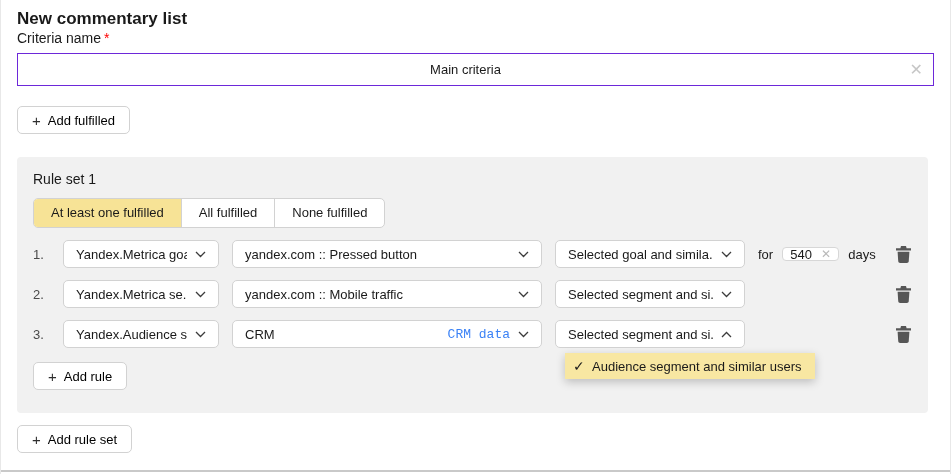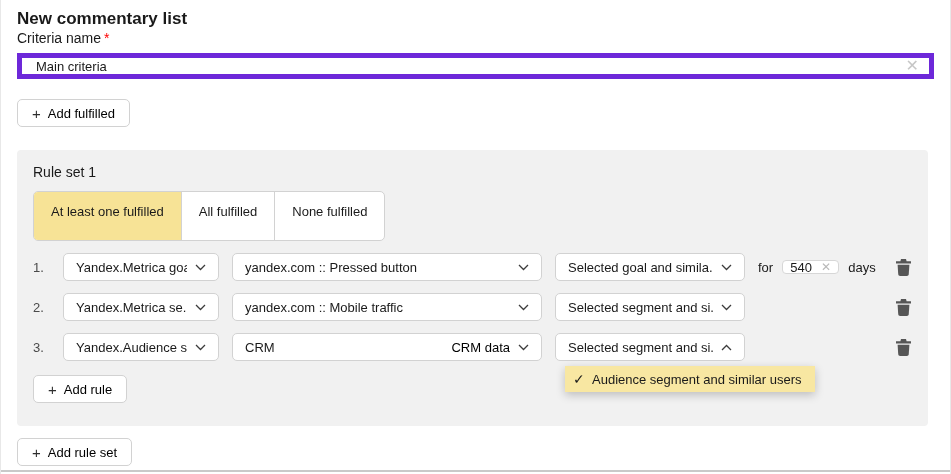--- a/index.html
+++ b/index.html
@@ -7,54 +7,54 @@
   .page{position:relative;width:951px;height:474px;box-sizing:border-box;
         border-left:1px solid #e8e8e8;border-right:1px solid #e8e8e8;overflow:hidden;background:#fff;}
   .page::after{content:"";position:absolute;left:0;right:0;bottom:2px;height:2px;background:#c9c9c9;}
   .content{padding:6px 16px 0 16px;}
 
   .page-title{font-size:17px;font-weight:bold;margin:2px 0 0 0;line-height:22px;}
 
   .field-label{font-size:14px;}
   .req{color:#f00;margin-left:3px;}
 
-  .text-input{margin-top:7px;position:relative;width:917px;height:26px;box-sizing:border-box;
-              border:5px solid #6d28d9;background:#fff;display:flex;align-items:center;
-              padding:0 34px 0 14px;font-size:13px;cursor:text;}
+  .text-input{margin-top:7px;position:relative;width:917px;height:33px;box-sizing:border-box;
+              border:1px solid #6d28d9;background:#fff;display:flex;align-items:center;
+              padding:0 34px 0 14px;font-size:13px;cursor:text;justify-content:center;}
   .clear-x{position:absolute;right:10px;top:50%;transform:translateY(-50%);
            color:#c6c6c6;font-size:16px;line-height:16px;cursor:pointer;}
 
   .btn{display:inline-flex;align-items:center;height:28px;padding:0 14px;border:1px solid #d2d2d2;
        border-radius:5px;background:#fff;font-size:13px;gap:7px;cursor:pointer;white-space:nowrap;}
   .btn .plus{font-size:15px;line-height:15px;color:#2e2e2e;}
   .add-commentary{margin-top:20px;}
   .add-rule{margin-top:14px;}
   .add-rule-set{margin-top:12px;}
 
   .panel{margin-top:23px;width:911px;box-sizing:border-box;background:#f1f1f1;border-radius:4px;
          padding:14px 16px 23px 16px;position:relative;}
   .panel-title{font-size:14px;font-weight:normal;}
 
   .tabs{display:inline-flex;margin-top:11px;border:1px solid #d2d2d2;border-radius:5px;
         overflow:hidden;background:#fff;}
-  .tab{height:36px;line-height:28px;padding:6px 17px;font-size:13px;border-right:1px solid #d2d2d2;cursor:pointer;}
+  .tab{height:28px;line-height:28px;padding:0 17px;font-size:13px;border-right:1px solid #d2d2d2;cursor:pointer;}
   .tab:last-child{border-right:none;}
   .tab.selected{background:#f7e396;}
 
   .rule-row{display:flex;align-items:center;margin-top:12px;gap:13px;}
   .rule-num{width:17px;font-size:13px;color:#4a4a4a;flex:none;}
   .select{height:28px;box-sizing:border-box;border:1px solid #d2d2d2;border-radius:5px;background:#fff;
           display:flex;align-items:center;justify-content:space-between;padding:0 12px;font-size:13px;
           cursor:pointer;flex:none;gap:8px;}
   .select .lbl{white-space:nowrap;overflow:hidden;}
   .sel-source{width:156px;}
   .sel-target{width:310px;}
   .sel-audience{width:190px;}
   .tgt-right{display:flex;align-items:center;gap:8px;}
-  .gray{color:#000000;}
+  .gray{color:#3b82f6;font-family:Liberation Mono, monospace;}
   .chev{flex:none;display:block;}
   .chev.up{transform:rotate(180deg);}
 
   .days-group{display:flex;align-items:center;gap:9px;}
   .inline-lbl{font-size:13px;}
   .days-input{width:57px;height:14px;box-sizing:border-box;border:1px solid #d7d7d7;border-radius:4px;
               background:#fff;display:flex;align-items:center;justify-content:space-between;
               padding:0 7px;font-size:13px;cursor:text;}
   .days-input .mini-x{color:#b9b9b9;font-size:12px;line-height:12px;cursor:pointer;}
 

